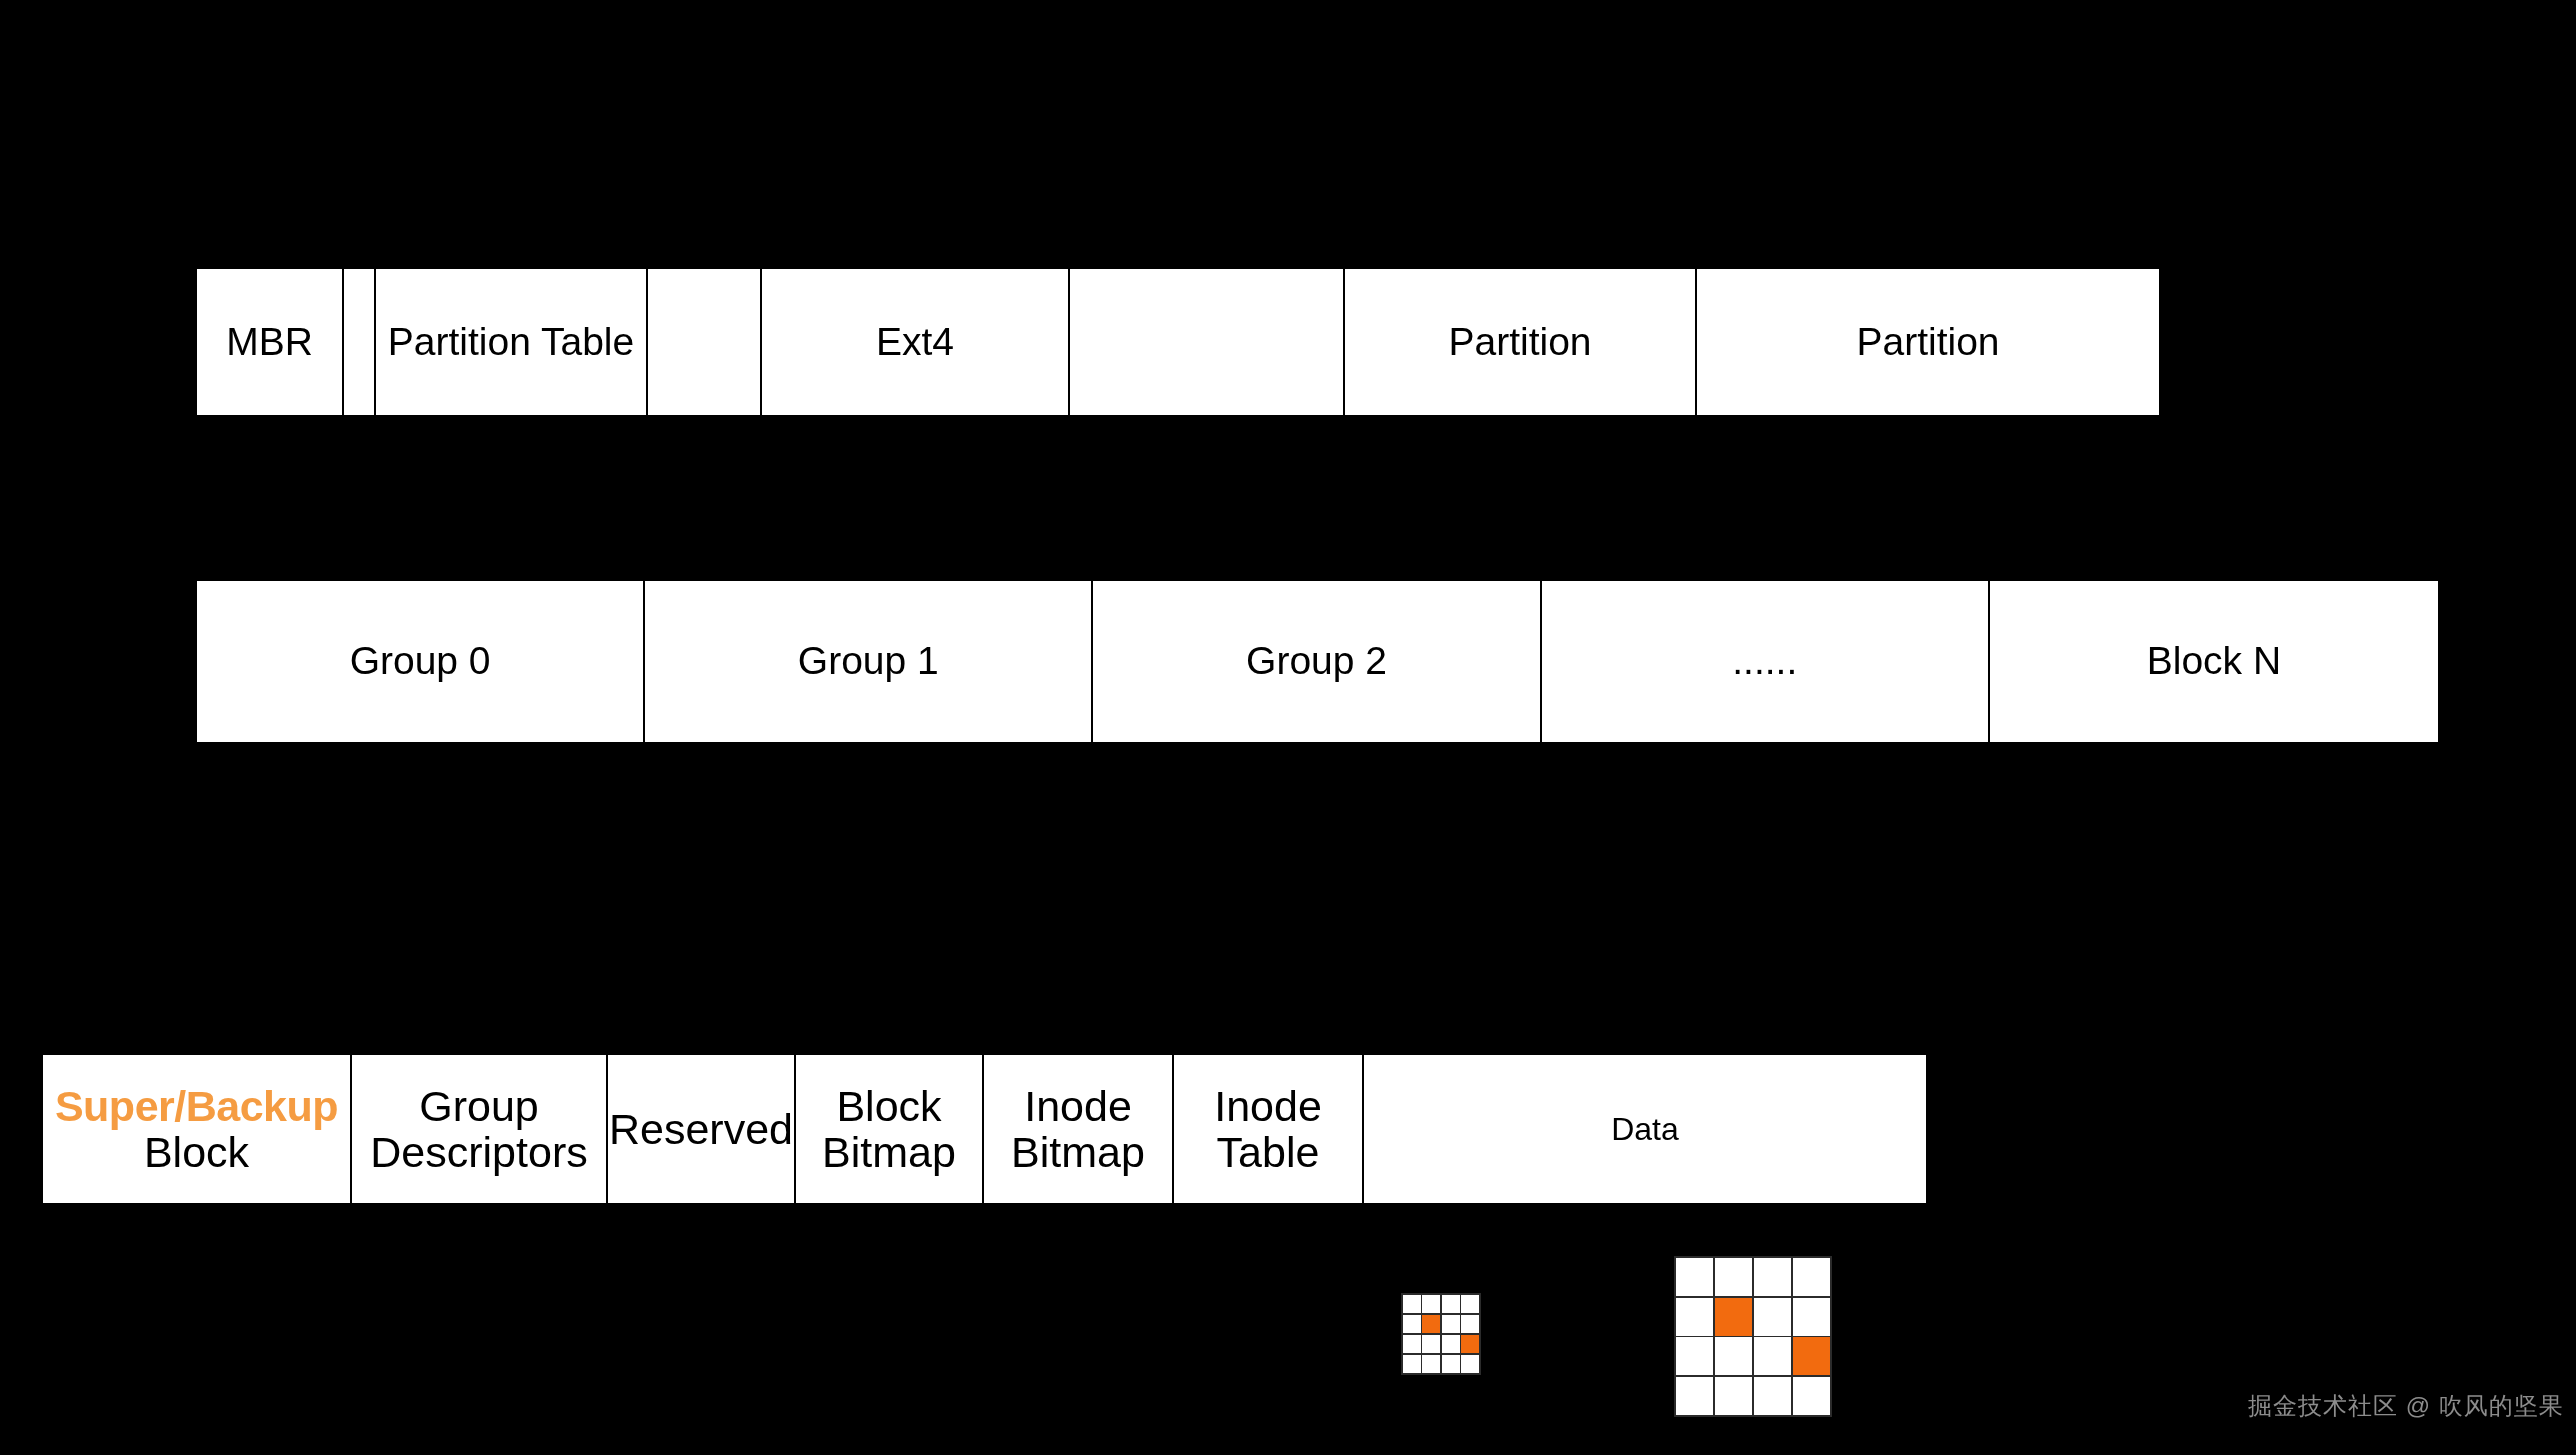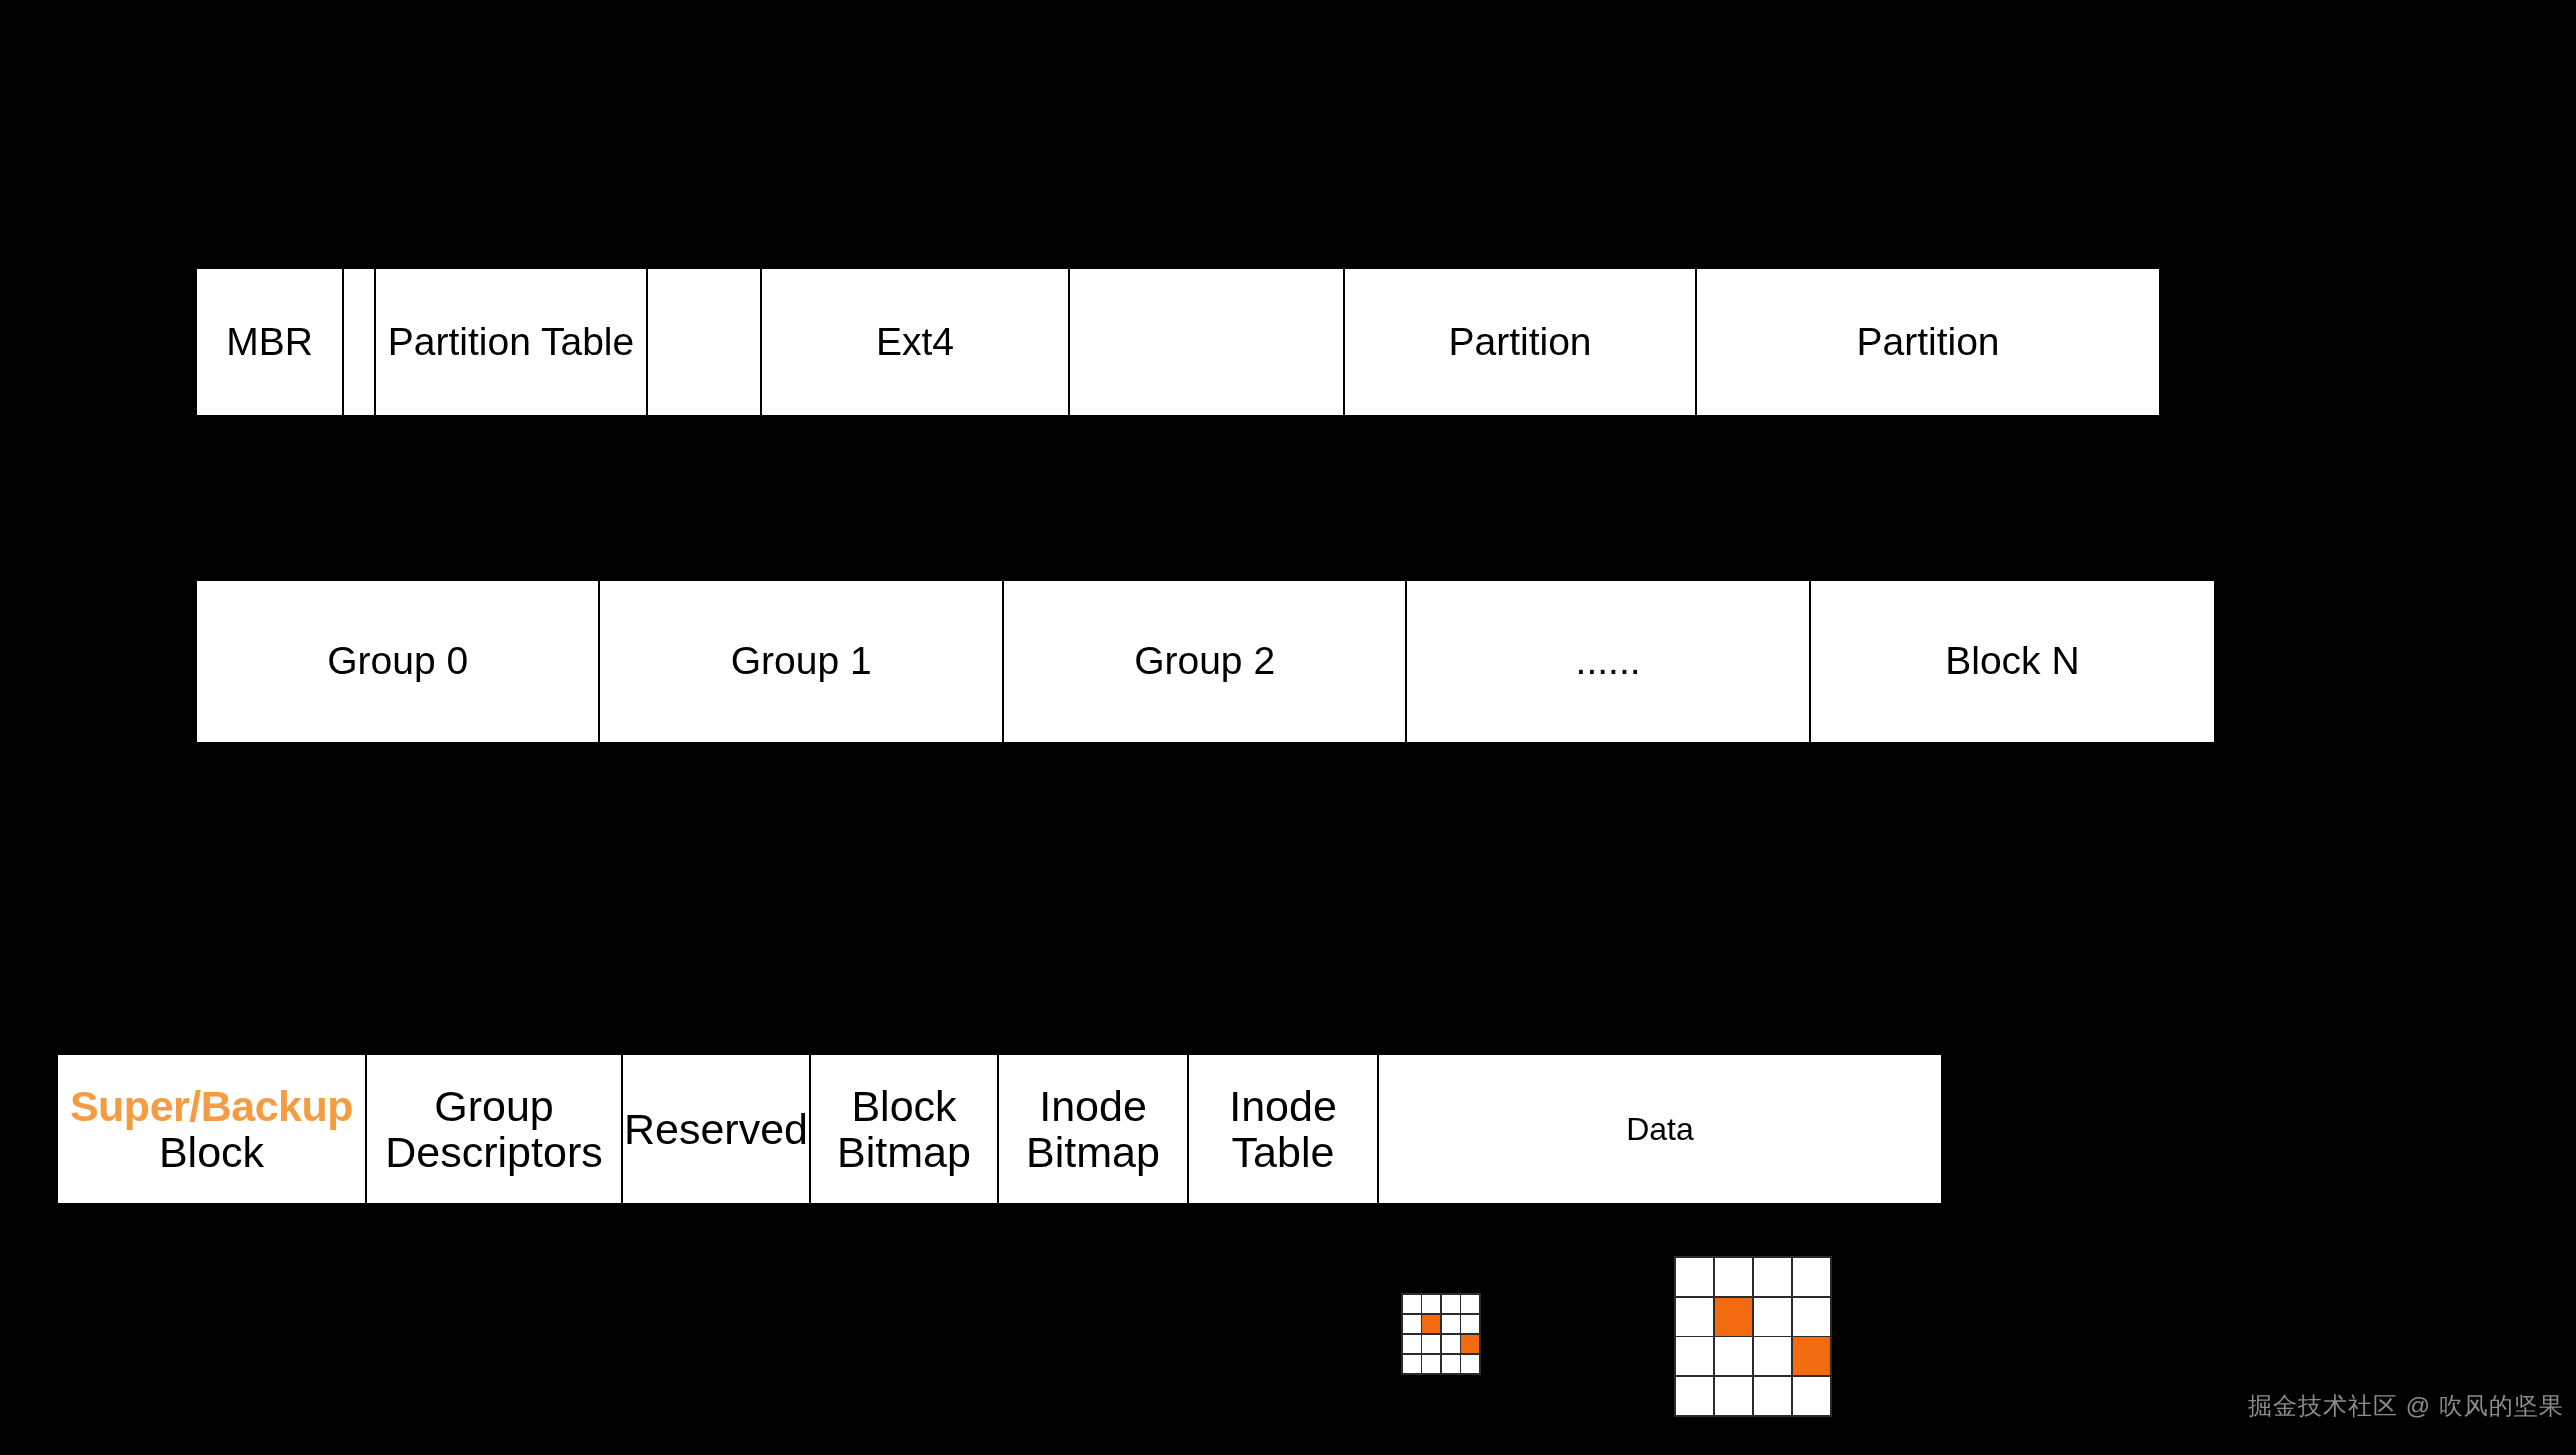--- a/index.html
+++ b/index.html
@@ -53,30 +53,30 @@
     height: 146px;
   }
   #row-disk .cell {
     font-size: 39px;
   }
 
   
   #row-groups {
     left: 197px;
     top: 581px;
-    width: 2017px;
+    width: 2241px;
     height: 161px;
   }
   #row-groups .cell {
     font-size: 39px;
   }
 
   
   #row-group-detail {
-    left: 58px;
+    left: 43px;
     top: 1055px;
     width: 2428px;
     height: 148px;
   }
   #row-group-detail .cell {
     font-size: 43px;
     flex-direction: column;
     justify-content: center;
   }
   #row-group-detail .cell .line {

